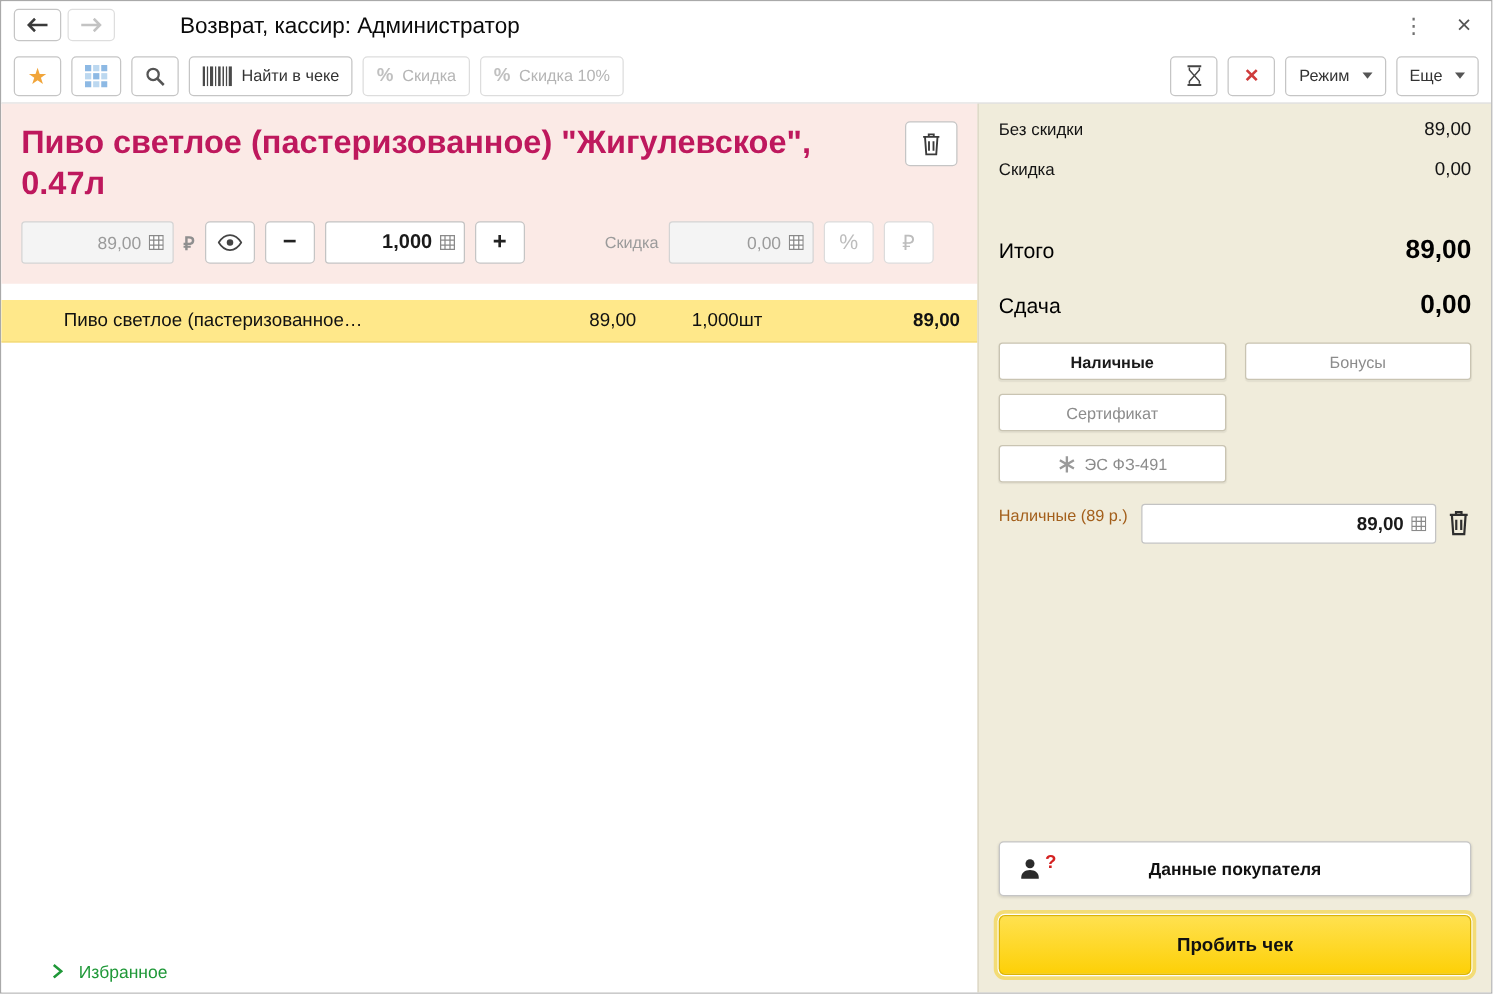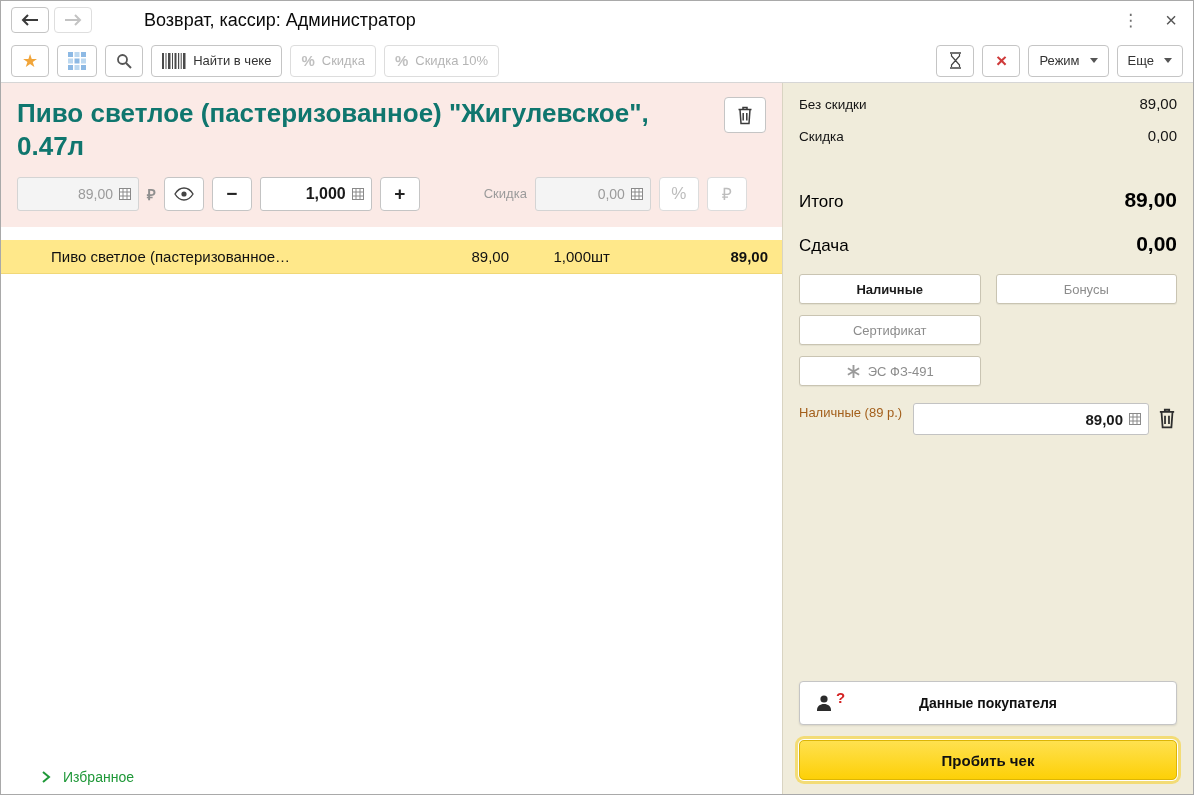--- a/index.html
+++ b/index.html
@@ -28,21 +28,21 @@
   .toolbar-right { margin-left:auto; display:flex; gap:8px; align-items:center; }
   .red-x { color:#cf3b3b; font-size:19px; font-weight:bold; line-height:1; }
   .caret { width:0; height:0; border-left:4px solid transparent; border-right:4px solid transparent; border-top:5px solid #555; margin-left:3px; }
 
   
   .content { flex:1; display:flex; min-height:0; }
   .left { flex:1; min-width:0; display:flex; flex-direction:column; background:#fff; }
 
   .product-panel { background:#fbeae6; padding:14px 16px 16px; }
   .prod-head { display:flex; align-items:flex-start; }
-  .prod-title { flex:1; font-size:26px; font-weight:bold; color:#0f766e; line-height:1.26; padding-right:14px; }
+  .prod-title { flex:1; font-size:26px; font-weight:bold; color:#be185d; line-height:1.26; padding-right:14px; }
   .icon-btn { width:42px; height:36px; flex:0 0 auto; }
   .prod-controls { display:flex; align-items:center; gap:8px; margin-top:14px; }
   .field { height:34px; background:#fff; border:1px solid #c3c3c3; border-radius:3px; display:flex; align-items:center; padding:0 7px 0 8px; gap:6px; }
   .field input { flex:1; min-width:0; border:0; outline:0; background:transparent; text-align:right; font-family:inherit; font-size:14px; color:#1a1a1a; }
   .field.dim { background:#f4f4f4; border-color:#d4d4d4; }
   .field.dim input { color:#9b9b9b; }
   .f-price { width:122px; }
   .f-qty { width:112px; }
   .f-qty input { font-weight:bold; font-size:16px; }
   .f-disc { width:116px; }
@@ -80,21 +80,21 @@
   .pay-btn.active { color:#1a1a1a; font-weight:bold;justify-content:center; }
   .cash-line { display:flex; align-items:flex-start; gap:8px; margin-top:17px; }
   .cash-label { width:106px; font-size:13px; line-height:1.3; color:#a35f1b; padding-top:2px; }
   .cash-field { flex:1; height:32px; }
   .cash-field input { font-weight:bold; font-size:15px; }
   .trash-plain { background:none; border:0; cursor:pointer; display:flex; align-items:center; justify-content:center; padding:4px 0 0 0; }
   .right-spacer { flex:1; }
   .customer-btn { position:relative; height:44px; font-size:14px; font-weight:bold; color:#101010; border-radius:4px; box-shadow:0 1px 2px rgba(0,0,0,.10); }
   .customer-ico { position:absolute; left:14px; top:50%; transform:translateY(-50%); display:flex; align-items:flex-start; }
   .qmark { color:#d42222; font-weight:bold; font-size:15px; margin-left:2px; margin-top:-4px; }
-  .submit-btn { margin-top:15px; height:40px; font-size:15px; font-weight:bold; color:#111; background:linear-gradient(#ffe14f,#fdd007); border:1px solid #dcb505; border-radius:5px; box-shadow:0 0 0 1px #fff, 0 0 0 4px #f3dc76; cursor:pointer; }
+  .submit-btn { margin-top:15px; height:48px; font-size:15px; font-weight:bold; color:#111; background:linear-gradient(#ffe14f,#fdd007); border:1px solid #dcb505; border-radius:5px; box-shadow:0 0 0 1px #fff, 0 0 0 4px #f3dc76; cursor:pointer; }
 </style>
 </head>
 <body>
 
 <div class="window">
 
   <div class="titlebar">
     <div class="navgroup">
       <button class="btn nav-btn">
         <svg width="18" height="12" viewBox="0 0 18 12">

